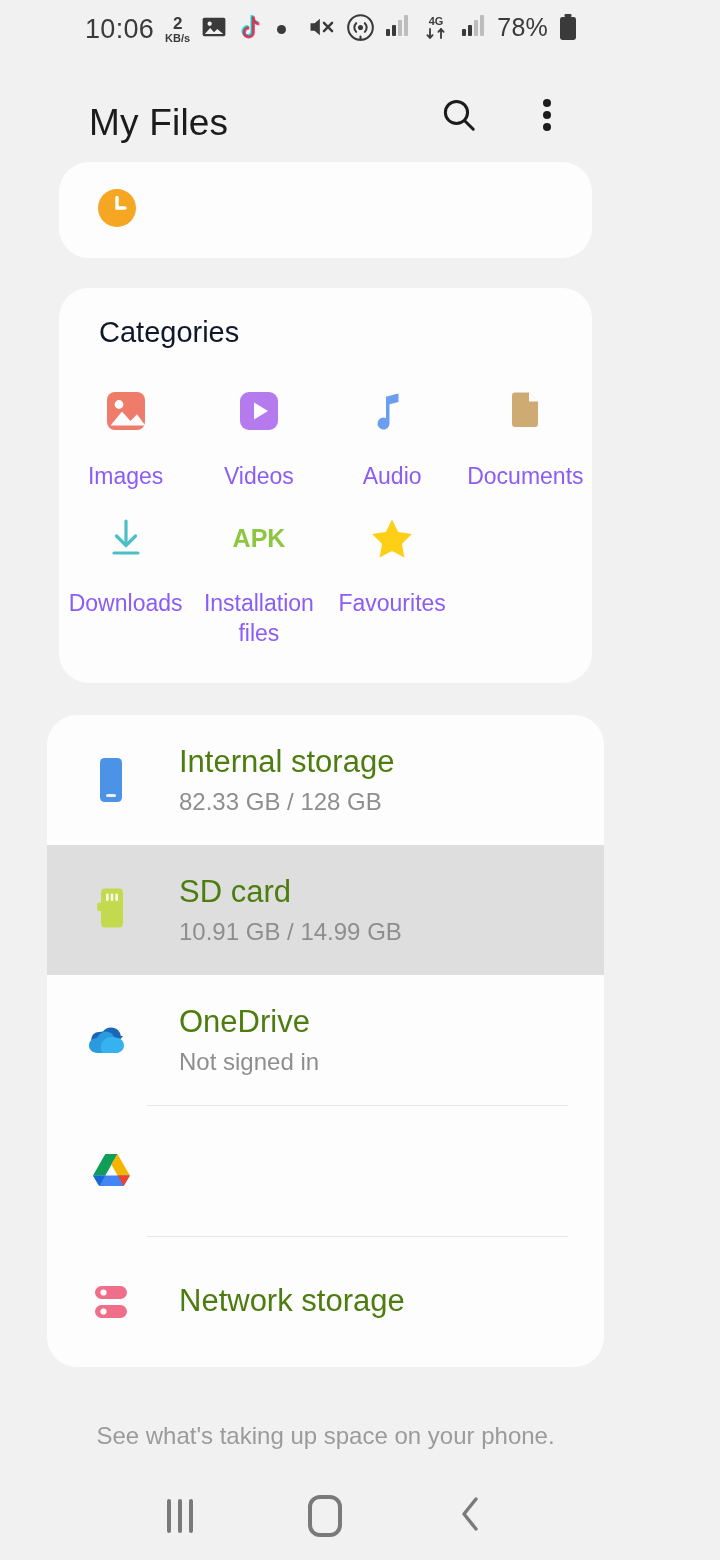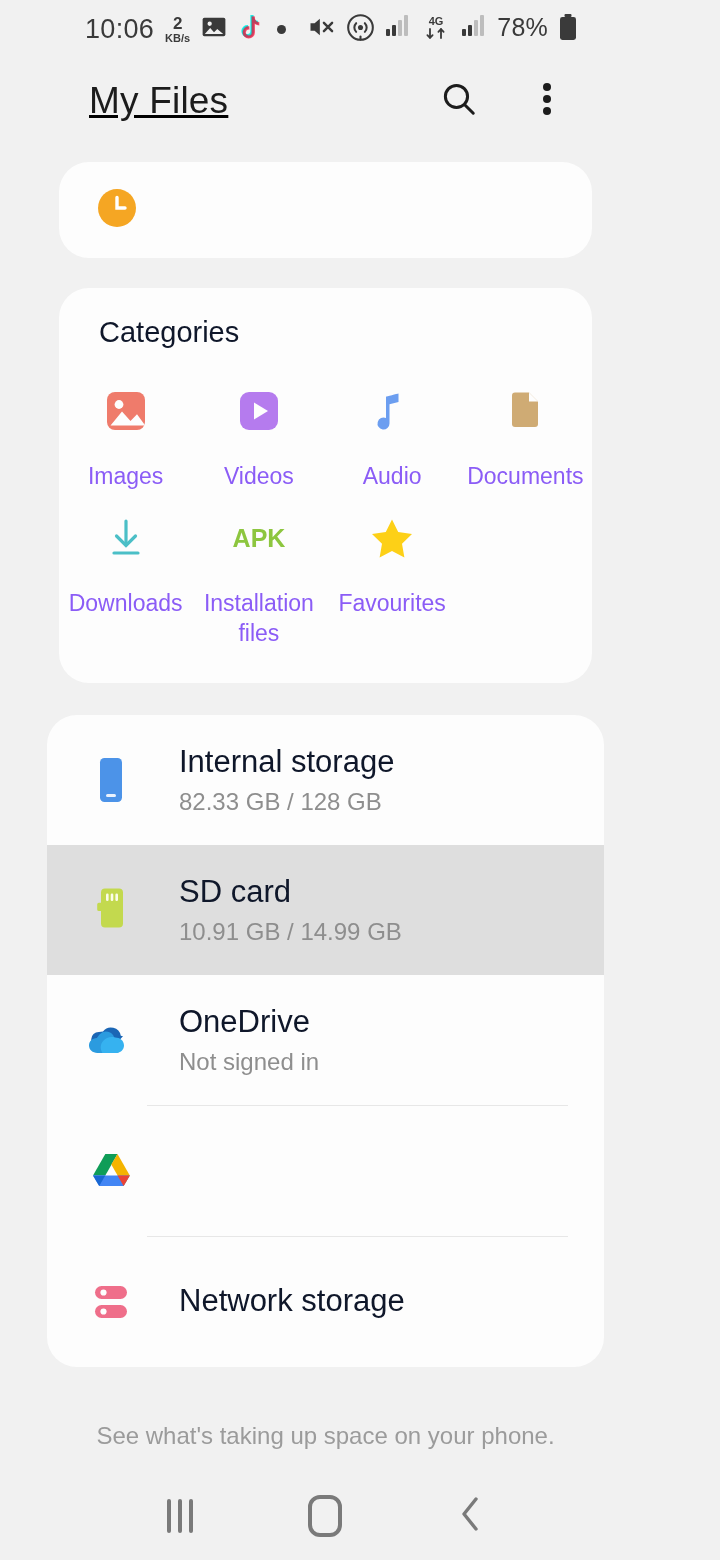--- a/index.html
+++ b/index.html
@@ -24,23 +24,22 @@
   .sb-speed { display:flex; flex-direction:column; align-items:center; line-height:1; }
   .sb-speed .n { font-size:17px; font-weight:bold; color:#3a3a3a; }
   .sb-speed .u { font-size:11px; font-weight:bold; color:#3a3a3a; margin-top:1px; }
   .sb-right { display:flex; align-items:flex-start; gap:10px; }
   .sb-batt-txt { font-size:25px; color:#3a3a3a; letter-spacing:.2px; }
   .dot-ind { width:9px; height:9px; border-radius:50%; background:#3a3a3a; margin-left:4px; }
 
   
   .appbar {
     height:86px; flex:0 0 86px;
-    display:flex; align-items:center; justify-content:space-between;
+    display:flex; align-items:flex-end; justify-content:space-between;
     padding:0 30px 0 42px;
-    text-decoration:underline;
   }
   .appbar-title { font-size:37px; color:#1c1c1c; letter-spacing:.2px; }
   .appbar-actions { display:flex; align-items:center; gap:34px; }
   .icon-btn { width:54px; height:54px; display:flex; align-items:center; justify-content:center; border-radius:50%; }
 
   
   .content { flex:1 1 auto; display:flex; flex-direction:column; overflow:hidden; }
 
   .card { background:#fdfdfd; border-radius:30px; margin:0 12px; }
 
@@ -55,21 +54,21 @@
   .cat-item { display:flex; flex-direction:column; align-items:center; padding-top:8px; }
   .cat-ico { height:56px; display:flex; align-items:center; justify-content:center; margin-bottom:22px; }
   .cat-lbl { font-size:23px; color:#8b5cf6; text-align:center; line-height:1.33; max-width:150px; }
 
   
   .storage { margin-top:32px; border-radius:30px; overflow:hidden; background:#fdfdfd; }
   .st-row { display:flex; align-items:center; min-height:130px; padding:0 0 0 36px; position:relative; }
   .st-row.pressed { background:#dedede; }
   .st-ico { width:56px; display:flex; align-items:center; justify-content:center; flex:0 0 56px; }
   .st-text { margin-left:40px; display:flex; flex-direction:column; justify-content:center; }
-  .st-name { font-size:31px; color:#0f172a; line-height:1.25; }
+  .st-name { font-size:31px; color:#4d7c0f; line-height:1.25; }
   .st-sub { font-size:24px; color:#8e8e8e; margin-top:6px; }
   .st-div { height:1px; background:#e7e7e7; margin-left:100px; margin-right:36px; }
 
   
   .hint { text-align:center; font-size:24px; color:#9b9b9b; margin-top:auto; padding-bottom:22px; }
 
   
   .navbar { height:88px; flex:0 0 88px; display:flex; align-items:center; justify-content:space-around; padding:0 60px; }
   .nav-btn { width:120px; height:70px; display:flex; align-items:center; justify-content:center; }
   .nav-recents { display:flex; gap:7px; }

